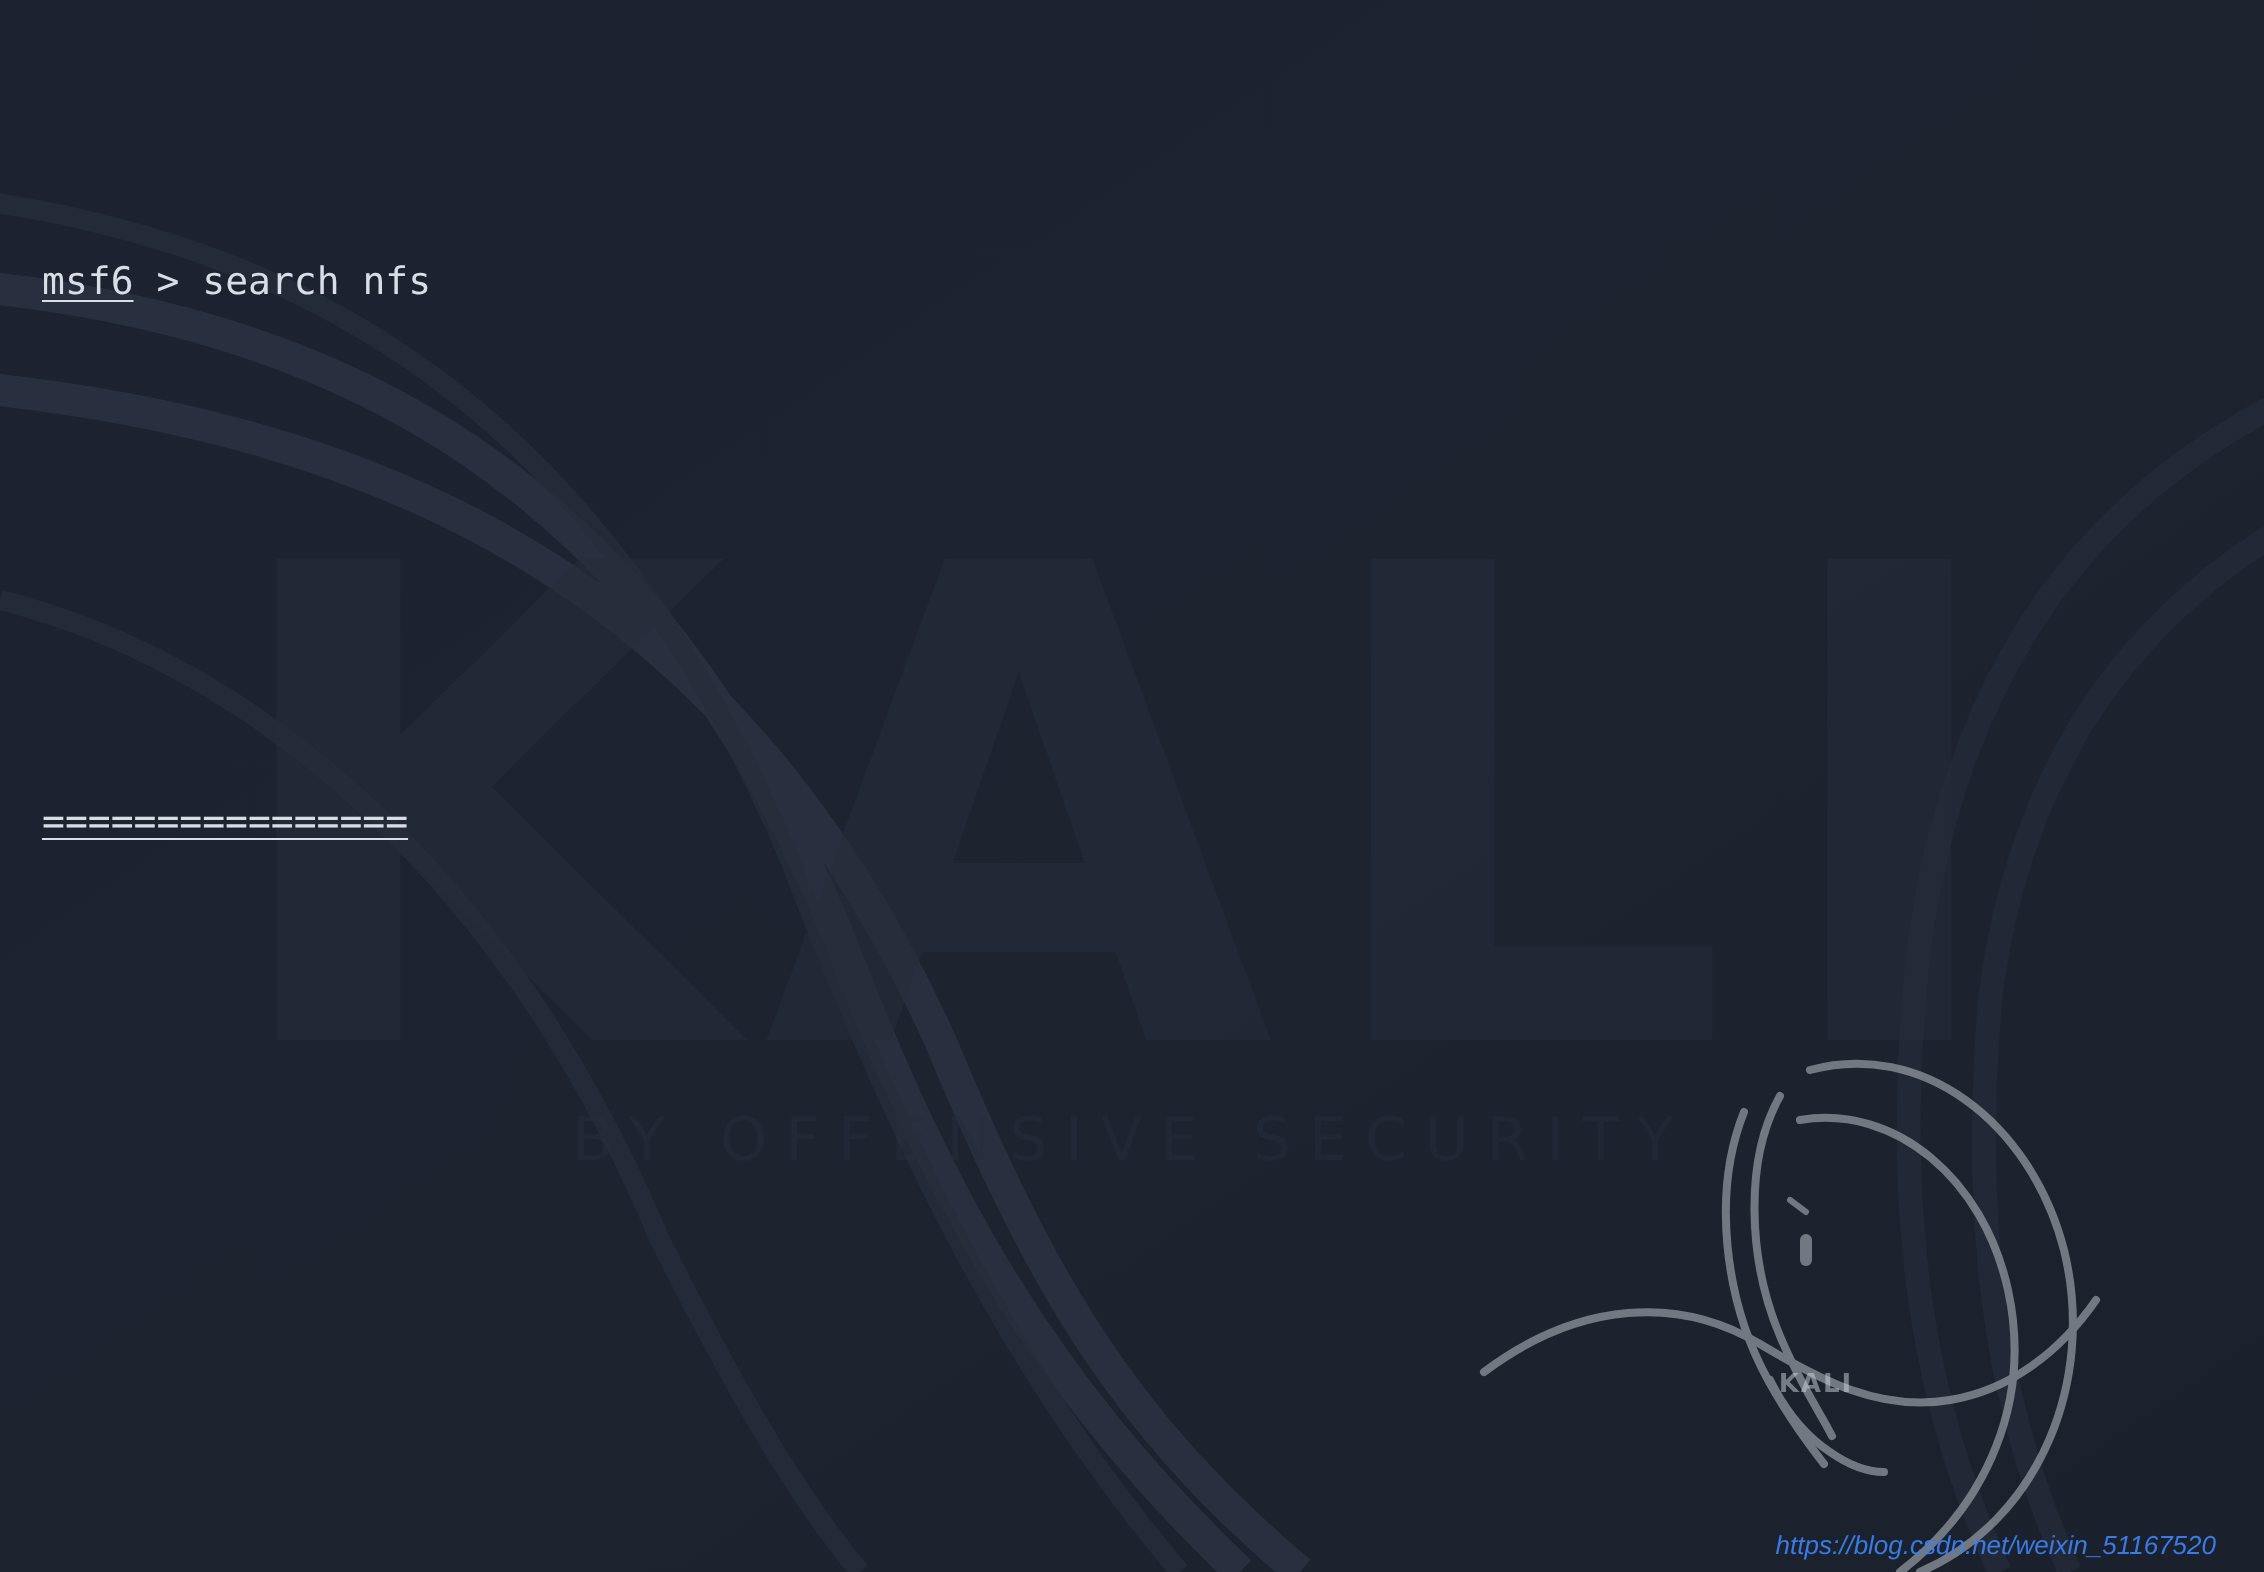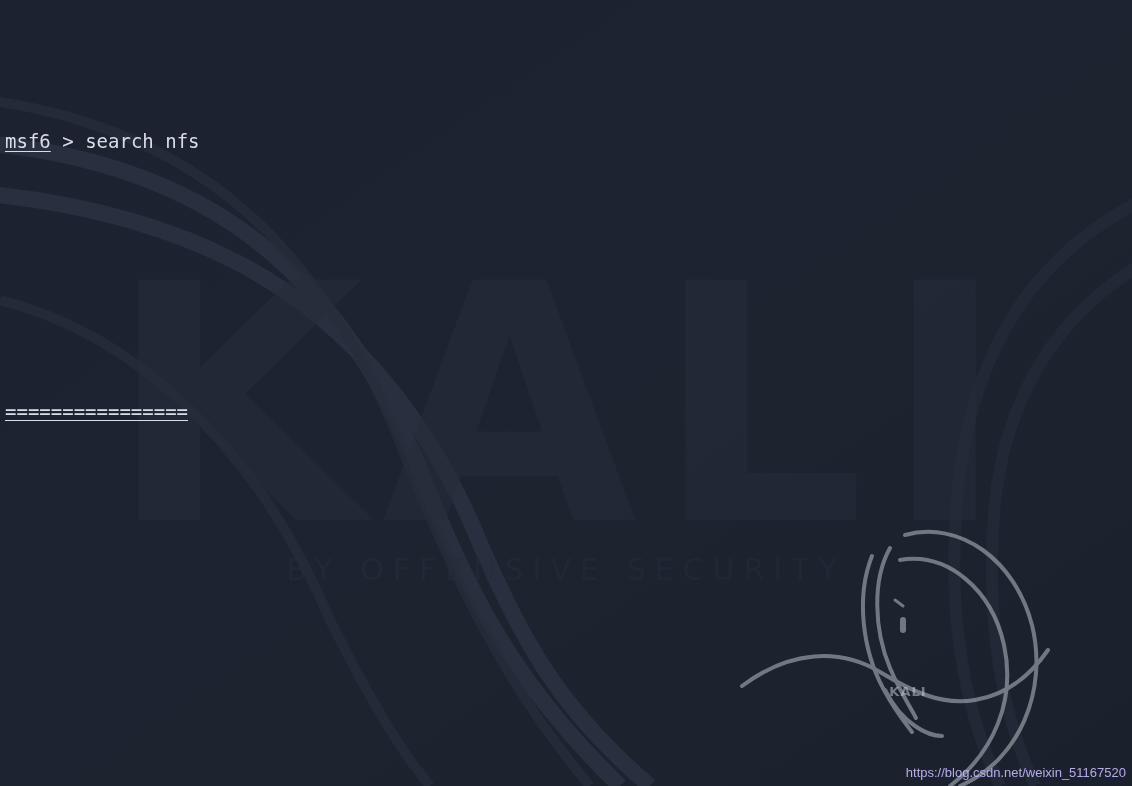--- a/index.html
+++ b/index.html
@@ -40,43 +40,44 @@
     width: 1132px;
     height: 786px;
     padding: 6px 0 0 5px;
     font-size: 19px;
     line-height: 30px;
     letter-spacing: 0px;
     white-space: pre;
     z-index: 5;
   }
 
-  .line { height: 30px; white-space: pre; }
+  .line { height: 30px; white-space: pre; margin-left: 16px; }
   .line.blank { }
 
   .underline { text-decoration: underline; text-underline-offset: 3px; }
 
   .rule {
     display: inline-block;
     white-space: pre;
     text-decoration: underline;
     text-underline-offset: 2px;
   }
 
   
   .csdn-watermark {
     position: absolute;
-    right: 6px;
+    right: 24px;
     bottom: 6px;
     font-family: "Liberation Sans", sans-serif;
     font-size: 13px;
-    color: #c4b5fd;
+    color: #3b82f6;
     opacity: 0.92;
     z-index: 8;
     white-space: pre;
+    font-style: italic;
   }
 </style>
 </head>
 <body>
 
 <div id="terminal">
 
   <div class="wallpaper">
     <svg class="wp-svg" viewBox="0 0 1132 786" preserveAspectRatio="none">
       <defs>

